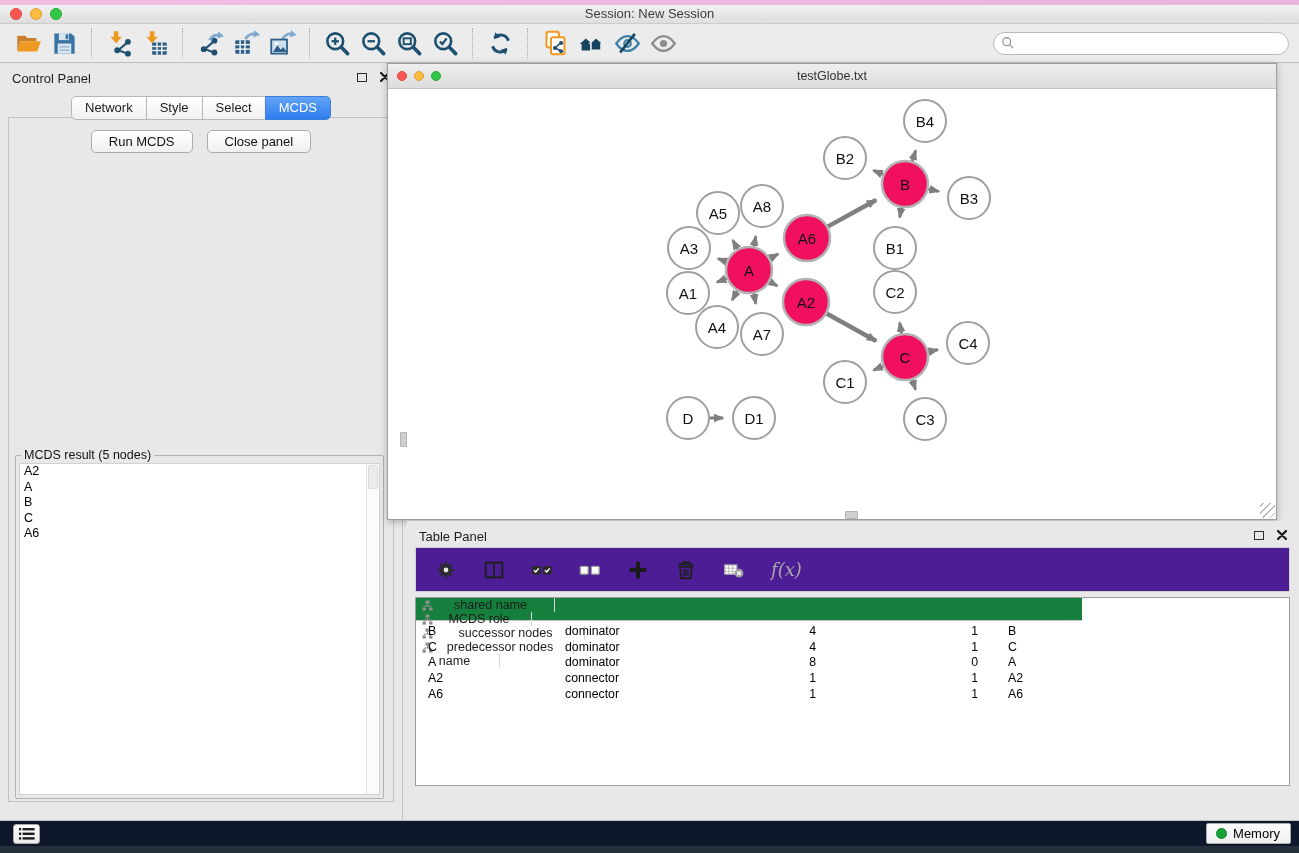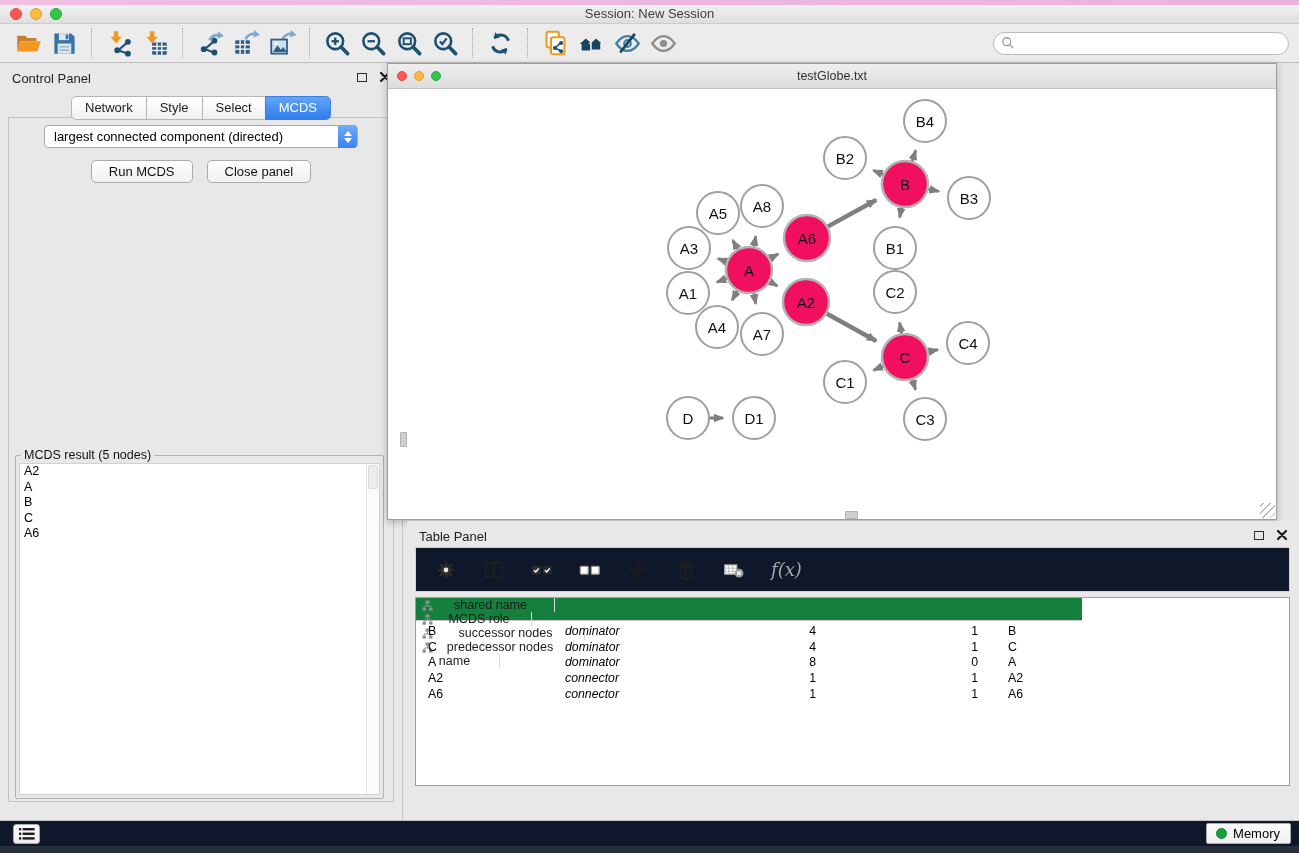--- a/index.html
+++ b/index.html
@@ -66,35 +66,35 @@
   .nw-lights .light { width:10px; height:10px; }
   .nw-title { text-align:center; line-height:24px; font-size:12.5px; color:#333; }
   .nw-canvas { position:absolute; left:0; top:25px; width:888px; height:430px; background:#fff; }
   .nw-canvas svg { display:block; font-family:"Liberation Sans","DejaVu Sans",sans-serif; }
   .nw-grip { position:absolute; right:1px; bottom:1px; width:15px; height:15px; background:repeating-linear-gradient(135deg, transparent 0 2px, #b9b9b9 2px 3px, transparent 3px 5px); }
   .vthumb { position:absolute; left:400px; top:369px; width:7px; height:15px; background:#cfcfcf; border:1px solid #b3b3b3; border-radius:1px; z-index:3; }
   .hthumb { position:absolute; left:845px; top:448px; width:13px; height:8px; background:#cfcfcf; border:1px solid #b3b3b3; border-radius:1px; z-index:3; }
 
   
   .table-panel { position:absolute; left:407px; top:458px; right:0; bottom:0; background:#e8e8e8; }
-  .tp-toolbar { position:absolute; left:8px; right:9px; top:26px; height:45px; background:#0f172a; border:1px solid #d2d2d2; display:flex; align-items:center; gap:26px; padding-left:19px; }
+  .tp-toolbar { position:absolute; left:8px; right:9px; top:26px; height:45px; background:#4c1d95; border:1px solid #d2d2d2; display:flex; align-items:center; gap:26px; padding-left:19px; }
   .tp-icon { display:flex; align-items:center; justify-content:center; }
   .tp-icon svg { width:22px; height:22px; }
   .fx-label { font-family:"DejaVu Serif","Liberation Serif",serif; font-style:italic; font-size:18px; color:#a9a9a9; }
 
   .tp-table { position:absolute; left:8px; right:9px; top:76px; height:189px; background:#fff; border:1px solid #9d9d9d; overflow:hidden; }
   .thead { display:flex; width:666px; height:23px; background:#15803d; border-bottom:1px solid #c7c7c7;flex-direction:column; }
   .hcell { display:flex; align-items:center; border-right:1px solid #d8d8d8; font-size:12.5px; color:#1c1c1c; }
   .hcell .tree { margin-left:6px; display:flex; }
   .hcell .hlabel { flex:1; text-align:center; padding-right:6px; }
   .c0 { width:139px; } .c1 { width:116px; } .c2 { width:169px; } .c3 { width:158px; } .c4 { width:84px; }
   .tbody { padding-top:2px; }
   .trow { display:flex; height:15.8px; align-items:center; }
   .tcell { font-size:12.3px; color:#000; white-space:nowrap; overflow:hidden; }
-  .tcell.c0 { padding-left:12px; } .tcell.c1 { padding-left:10px;font-style:italic; }
+  .tcell.c0 { padding-left:12px; } .tcell.c1 { padding-left:10px; }
   .tcell.c2 { text-align:right; padding-right:24px; } .tcell.c3 { text-align:right; padding-right:20px; }
   .tcell.c4 { padding-left:10px; }
 
   .tp-tabs { position:absolute; left:50%; transform:translateX(-50%); top:268px; display:flex; }
   .tp-tabs .tab:first-child { border-radius:6px 0 0 6px; }
   .tp-tabs .tab:last-child { border-radius:0 6px 6px 0; }
 
   
   .statusbar { position:absolute; left:0; top:820px; width:100%; height:26px; background:#0f172a; border-top:1px solid #c2c2c2; }
   .sb-list-btn { position:absolute; left:13px; top:3px; width:27px; height:20px; background:linear-gradient(#fdfdfd,#ececec); border:1px solid #ababab; border-radius:3px; display:flex; align-items:center; justify-content:center; }
@@ -287,27 +287,20 @@
           </svg>
       </div>
     </div>
     <div class="cp-tabs">
       <div class="tab">Network</div>
       <div class="tab">Style</div>
       <div class="tab">Select</div>
       <div class="tab selected">MCDS</div>
     </div>
     <div class="cp-content">
-      <div class="criterion-select">
-        <span>largest connected component (directed)</span>
-        <div class="select-stepper">
-            <div class="up"></div>
-            <div class="down"></div>
-          </div>
-      </div>
       <div class="cp-buttons">
         <button class="btn">Run MCDS</button>
         <button class="btn">Close panel</button>
       </div>
       <div class="result-fieldset">
         <div class="result-legend">MCDS result (5 nodes)</div>
         <div class="result-list">
           <div>
               <div class="mcds-item">A2</div>
               <div class="mcds-item">A</div>

